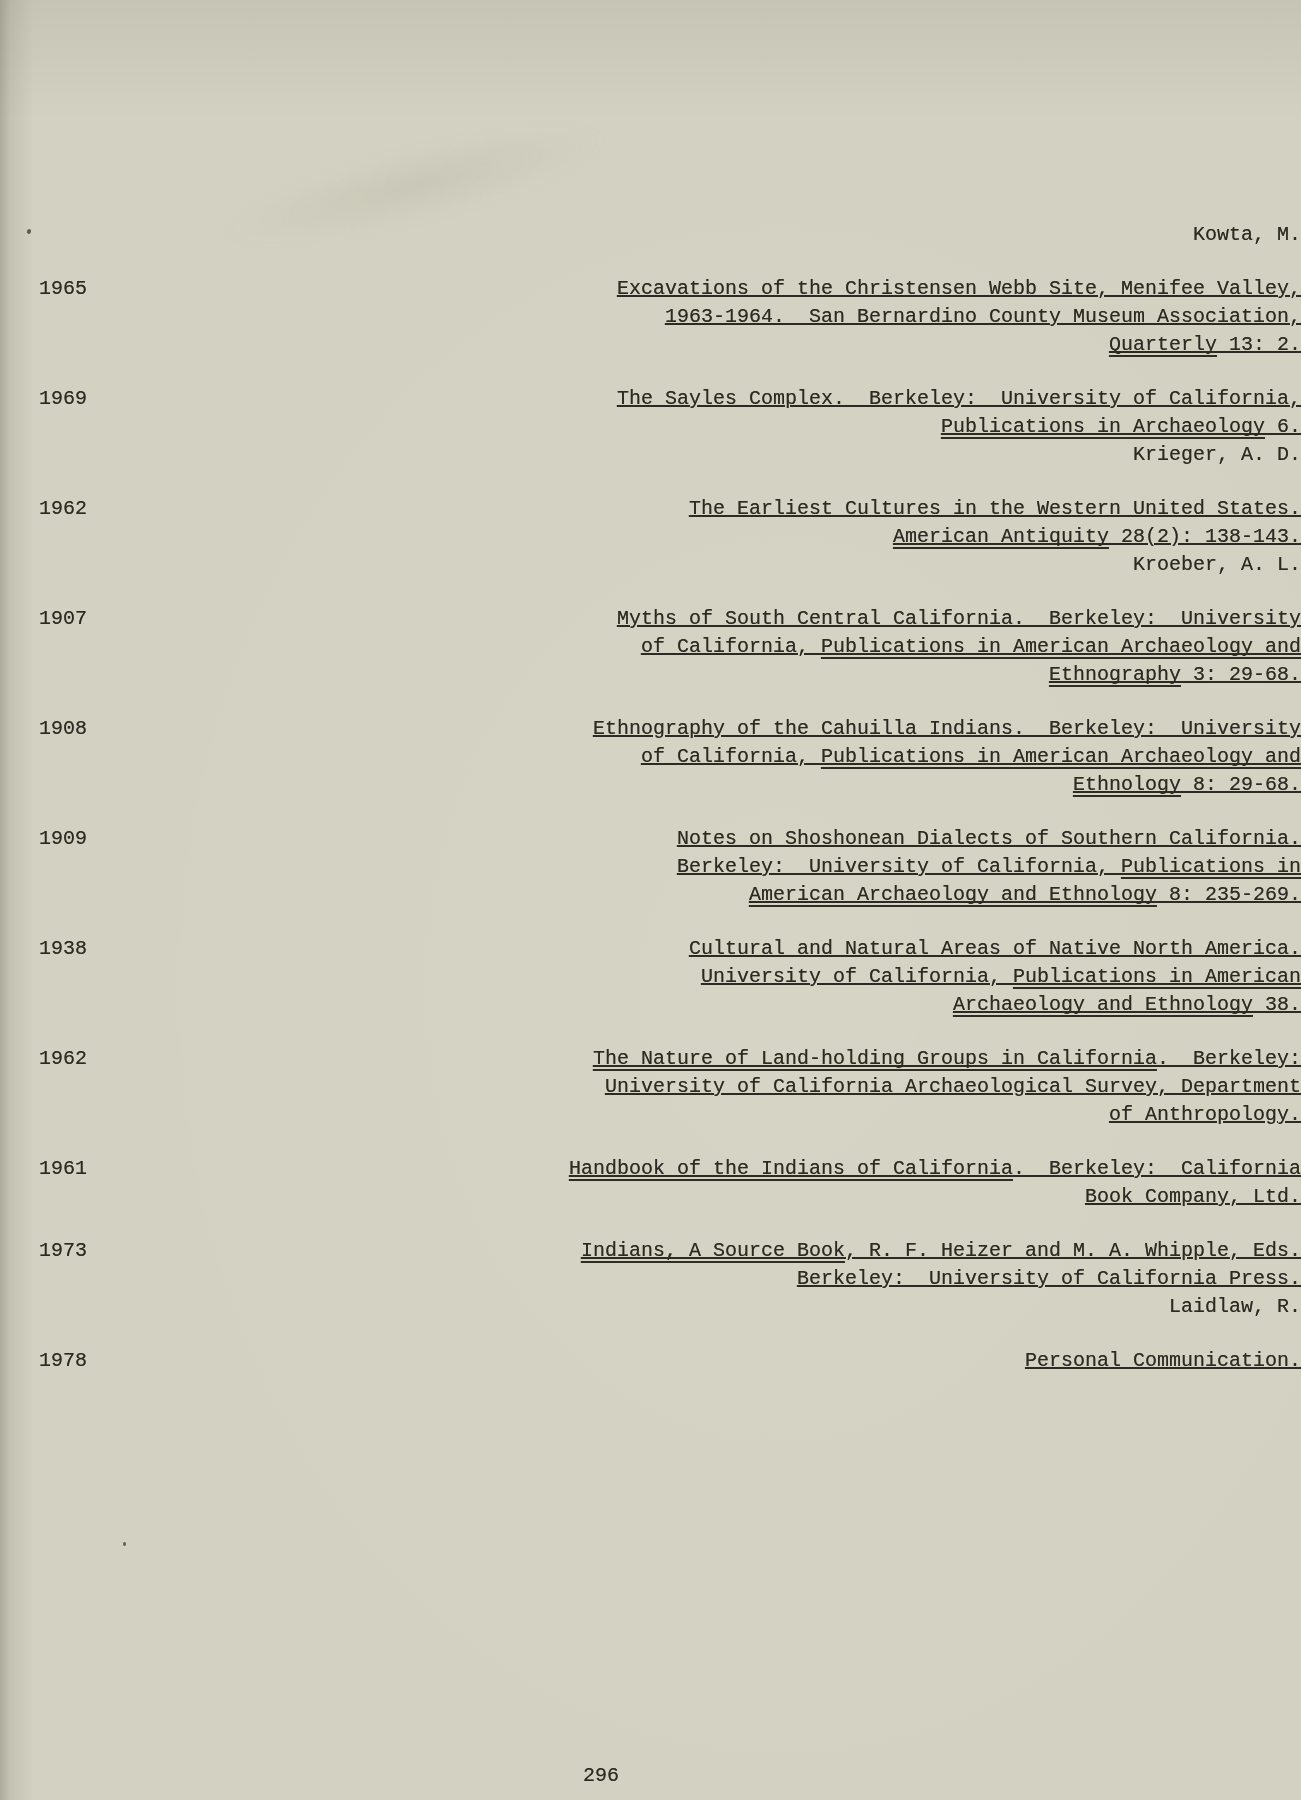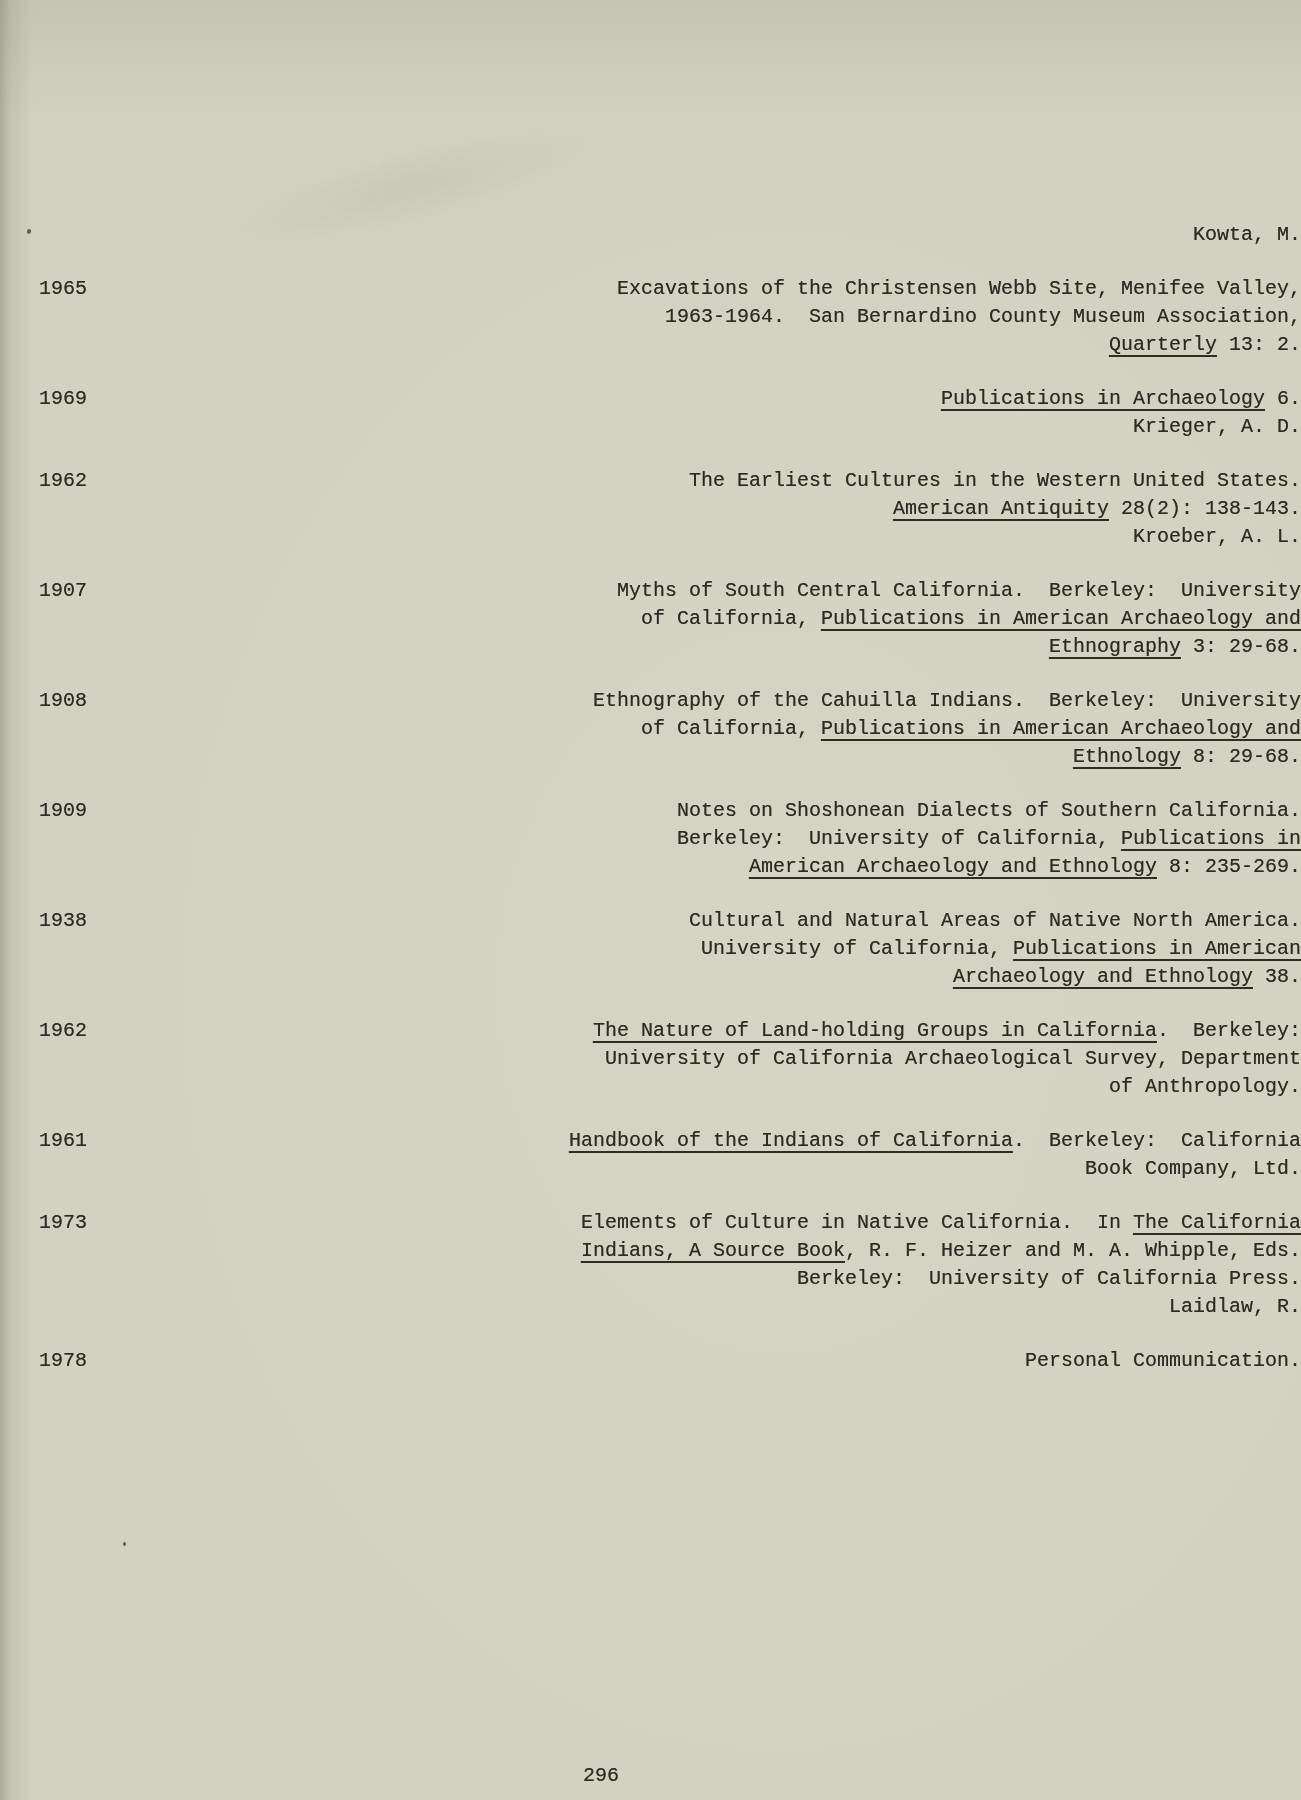--- a/index.html
+++ b/index.html
@@ -20,21 +20,21 @@
     font-size:20px;
     line-height:28px;
     text-shadow:0 0 0.6px rgba(44,43,35,0.65);
   }
   .content{position:absolute;left:0;top:221px;width:100%;}
   .block{margin-top:26px;text-align:right;}
   .block:first-child{margin-top:0;}
   .author{margin-left:106px;white-space:pre;}
   .entry{display:flex;}
   .year{flex:none;width:87px;white-space:pre;}
-  .lines{flex:1;min-width:0;}
+  .lines{flex:1;min-width:0;text-decoration:underline;}
   .line{white-space:pre;}
   .u{
     text-decoration:underline;
     text-decoration-thickness:2.2px;
     text-underline-offset:5px;
     text-decoration-color:rgba(40,39,30,0.9);
     text-decoration-skip-ink:none;
   }
   .pagenum{
     position:absolute;top:1762px;left:583px;
@@ -69,20 +69,21 @@
     <div class="lines">
             <div class="line"><span>Excavations of the Christensen Webb Site, Menifee Valley,</span></div>
             <div class="line"><span>1963-1964.  San Bernardino County Museum Association,</span></div>
             <div class="line"><span class="u">Quarterly</span><span> 13: 2.</span></div>
           </div>
   </div>
 
   <div class="block entry">
     <div class="year">1969</div>
     <div class="lines">
+            <div class="line"><span>The Sayles Complex.  Berkeley:  University of California,</span></div>
             <div class="line"><span class="u">Publications in Archaeology</span><span> 6.</span></div>
           </div>
   </div>
 </div>
 
   <div>
     <div class="block author">Krieger, A. D.</div>
 
   <div class="block entry">
     <div class="year">1962</div>
@@ -146,21 +147,20 @@
     <div class="year">1961</div>
     <div class="lines">
             <div class="line"><span class="u">Handbook of the Indians of California</span><span>.  Berkeley:  California</span></div>
             <div class="line"><span>Book Company, Ltd.</span></div>
           </div>
   </div>
 
   <div class="block entry">
     <div class="year">1973</div>
     <div class="lines">
-            <div class="line"><span>Elements of Culture in Native California.  In </span><span class="u">The California</span></div>
             <div class="line"><span class="u">Indians, A Source Book</span><span>, R. F. Heizer and M. A. Whipple, Eds.</span></div>
             <div class="line"><span>Berkeley:  University of California Press.</span></div>
           </div>
   </div>
 </div>
 
   <div>
     <div class="block author">Laidlaw, R.</div>
 
   <div class="block entry">

